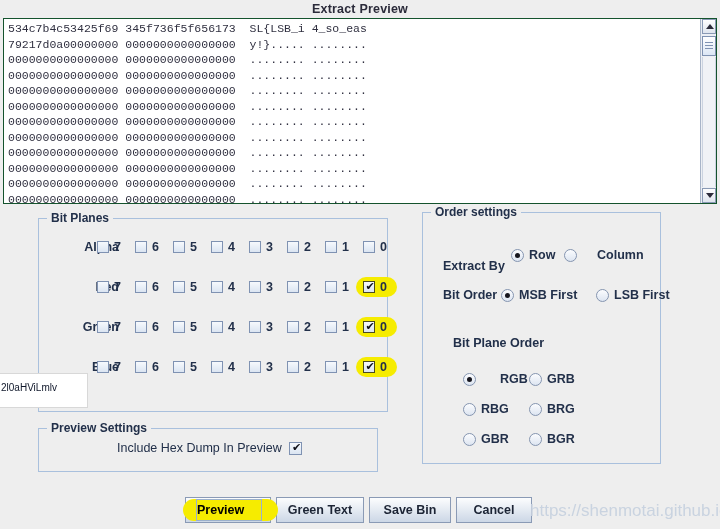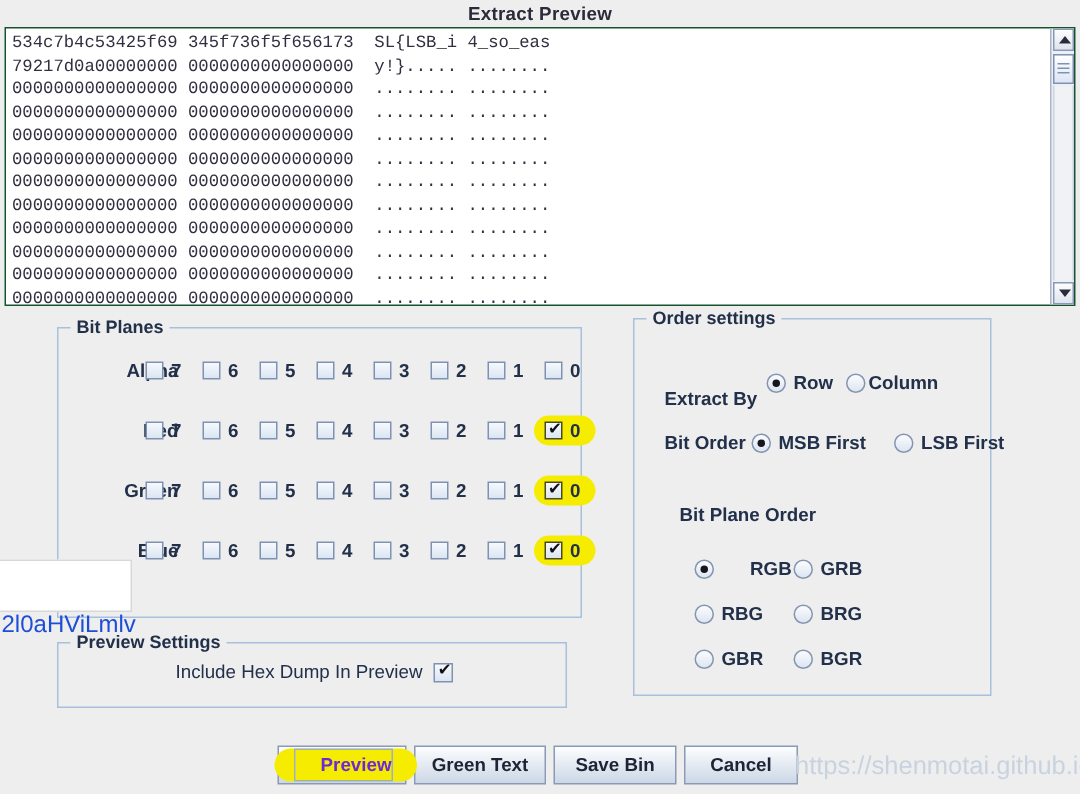--- a/index.html
+++ b/index.html
@@ -299,24 +299,24 @@
     border-radius: 11px;
     z-index: 2;
   }
   #btn-preview-text {
     position: absolute;
     left: 196px;
     top: 499px;
     width: 66px;
     height: 22px;
     line-height: 21px;
-    text-align: right;
-    font-size: 12.5px;
-    font-weight: bold;
-    color: #6d28d9;
+    text-align: left;
+    font-size: 12.5px;
+    font-weight: bold;
+    color: #000000;
     border: 1px solid #9bb0cc;
     box-sizing: border-box;
     z-index: 3;
   }
 
   
   #overlay-chip {
     position: absolute;
     left: -4px;
     top: 373px;
@@ -324,24 +324,23 @@
     height: 35px;
     background: #ffffff;
     border: 1px solid #d8d8d8;
     box-sizing: border-box;
     z-index: 20;
   }
   #overlay-chip span {
     position: absolute;
     left: 4px;
     top: 8px;
-    font-size: 16px;
-    color: #1d4ed8;
+    font-size: 10px;
+    color: #0f172a;
     white-space: nowrap;
-    margin-top: 26px;
   }
 
   
   #watermark {
     position: absolute;
     left: 530px;
     top: 501px;
     font-size: 17px;
     color: #c9d3e0;
     white-space: nowrap;
@@ -516,21 +515,21 @@
     </div>
 </div>
 
 <div class="groupbox" id="order-group">
   <div class="group-title">Order settings</div>
 
   <div class="plain-label" style="left:20px; top:46px;">Extract By</div>
   <div class="radio selected" style="left:88px; top:36px;"></div>
   <div class="radio-label" style="left:106px; top:35px;">Row</div>
   <div class="radio" style="left:141px; top:36px;"></div>
-  <div class="radio-label" style="left:156px; top:35px;">Column</div>
+  <div class="radio-label" style="left:174px; top:35px;">Column</div>
 
   <div class="plain-label" style="left:20px; top:75px;">Bit Order</div>
   <div class="radio selected" style="left:78px; top:76px;"></div>
   <div class="radio-label" style="left:96px; top:75px;">MSB First</div>
   <div class="radio" style="left:173px; top:76px;"></div>
   <div class="radio-label" style="left:191px; top:75px;">LSB First</div>
 
   <div class="plain-label" style="left:30px; top:123px;">Bit Plane Order</div>
 
   <div class="radio selected" style="left:40px; top:160px;"></div>

